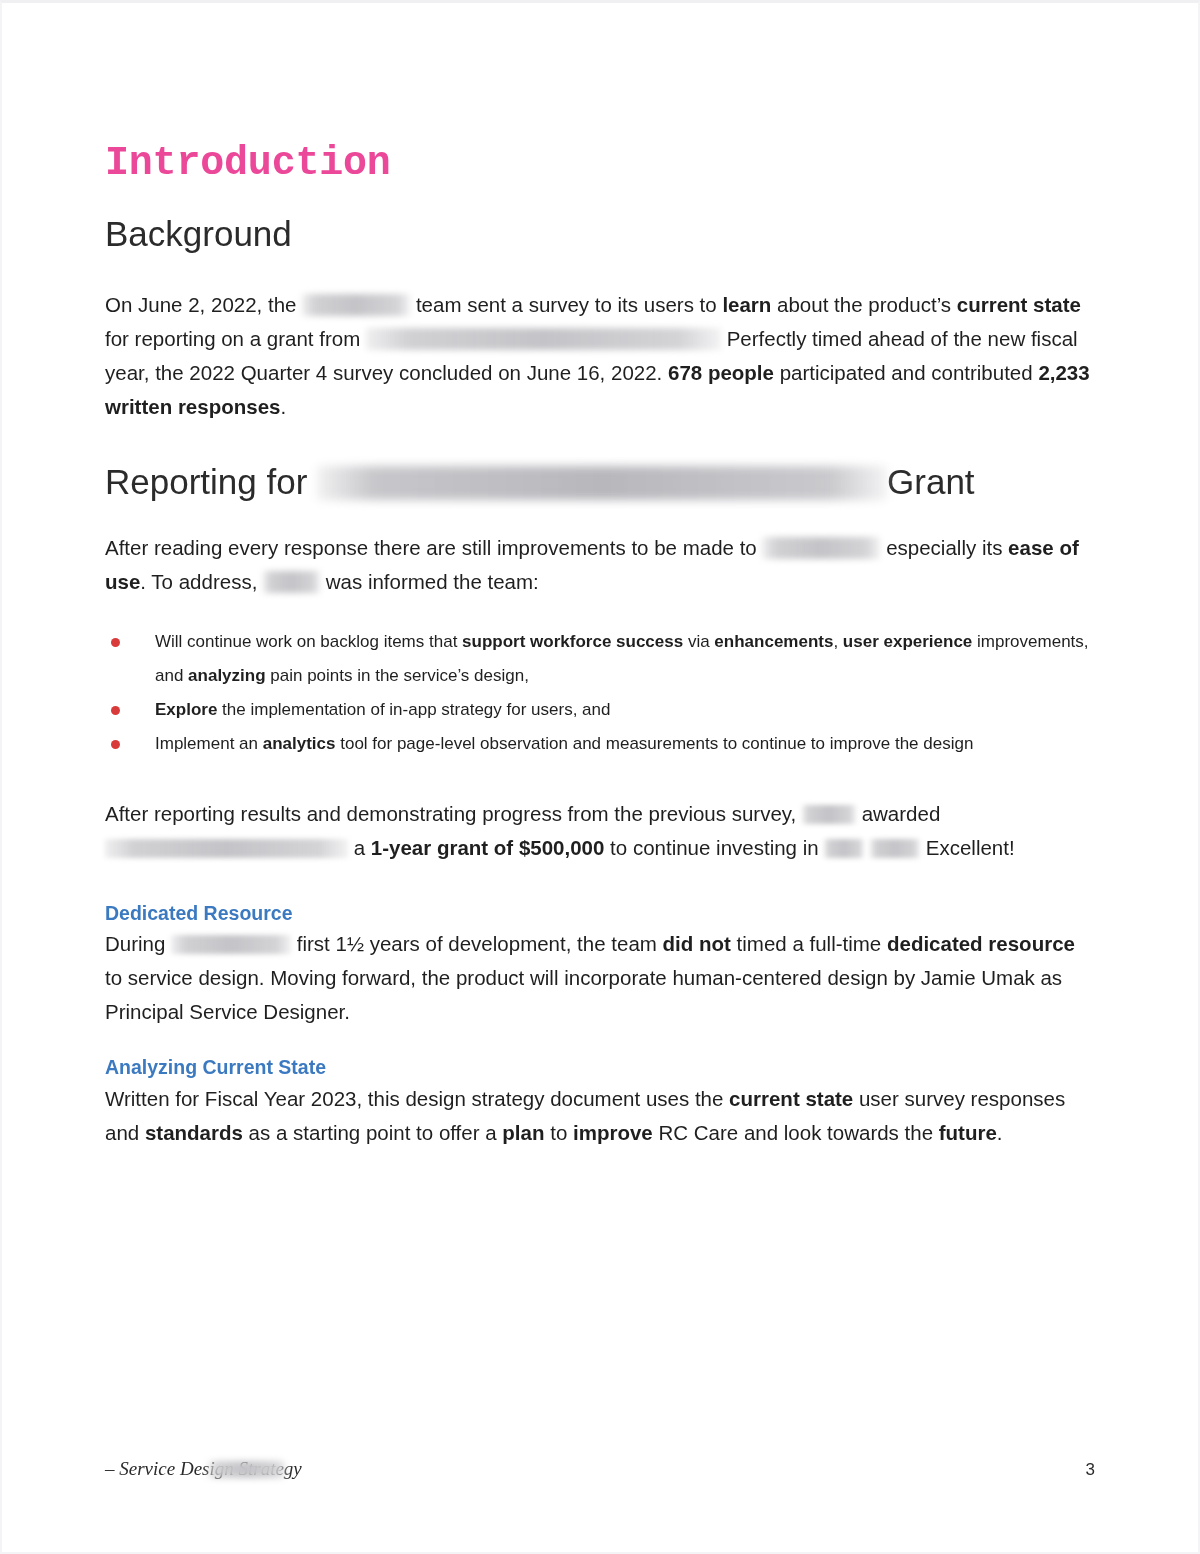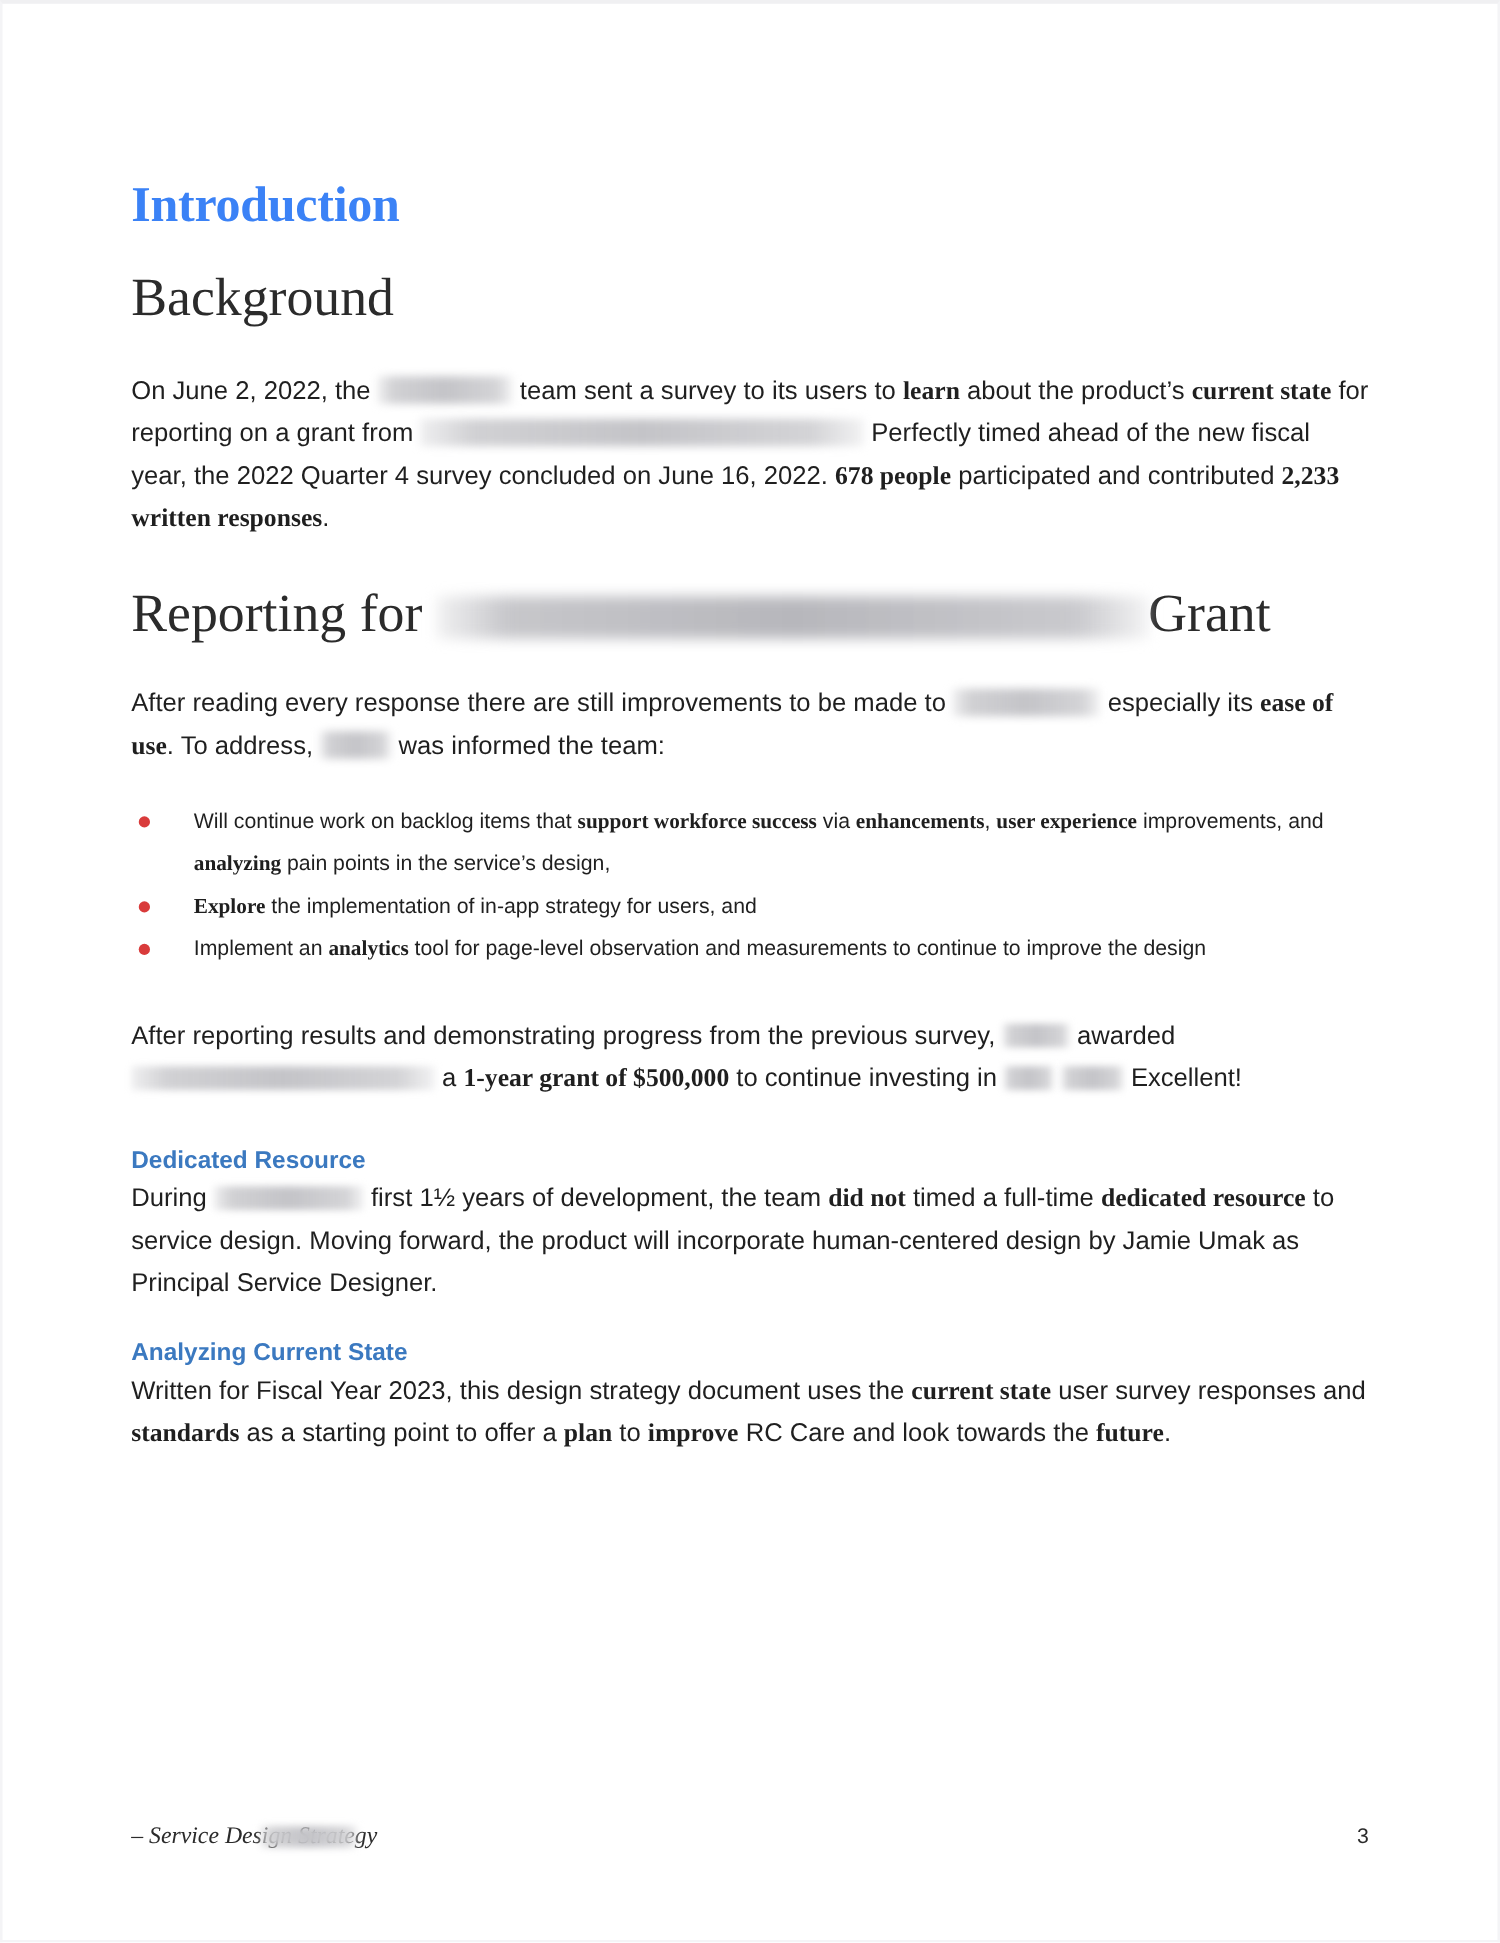--- a/index.html
+++ b/index.html
@@ -28,33 +28,33 @@
 
   .content {
     position: absolute;
     left: 103px;
     top: 140px;
     width: 990px;
   }
 
   
   .h1-red {
-    font-family: Liberation Serif, serif;
+    font-family: Liberation Mono, monospace;
     font-weight: bold;
     font-size: 40px;
     line-height: 1.05;
-    color: #3b82f6;
+    color: #ec4899;
     letter-spacing: -0.2px;
     margin: 0 0 30px 0;
   }
 
   .h2-serif {
-    font-family: Liberation Serif, serif;
+    font-family: Liberation Sans, sans-serif;
     font-weight: normal;
-    font-size: 43px;
+    font-size: 35px;
     line-height: 1.1;
     color: #2b2b2b;
     margin: 0 0 34px 0;
   }
 
   .h2-serif.tight {
     margin-bottom: 30px;
   }
 
   .h3-blue {
@@ -71,21 +71,21 @@
     font-family: "Liberation Sans", sans-serif;
     font-size: 20.5px;
     line-height: 34px;
     color: #1f1f1f;
     margin: 0;
   }
 
   .gap-lg { height: 36px; }
   .gap-md { height: 26px; }
 
-  b, strong { font-weight: bold; font-family: Liberation Serif, serif; }
+  b, strong { font-weight: bold; }
 
   
   .redact {
     display: inline-block;
     vertical-align: baseline;
     position: relative;
     top: 4px;
     background: linear-gradient(90deg,
         rgba(226,226,228,0.55) 0%,
         rgba(205,205,208,0.92) 12%,

